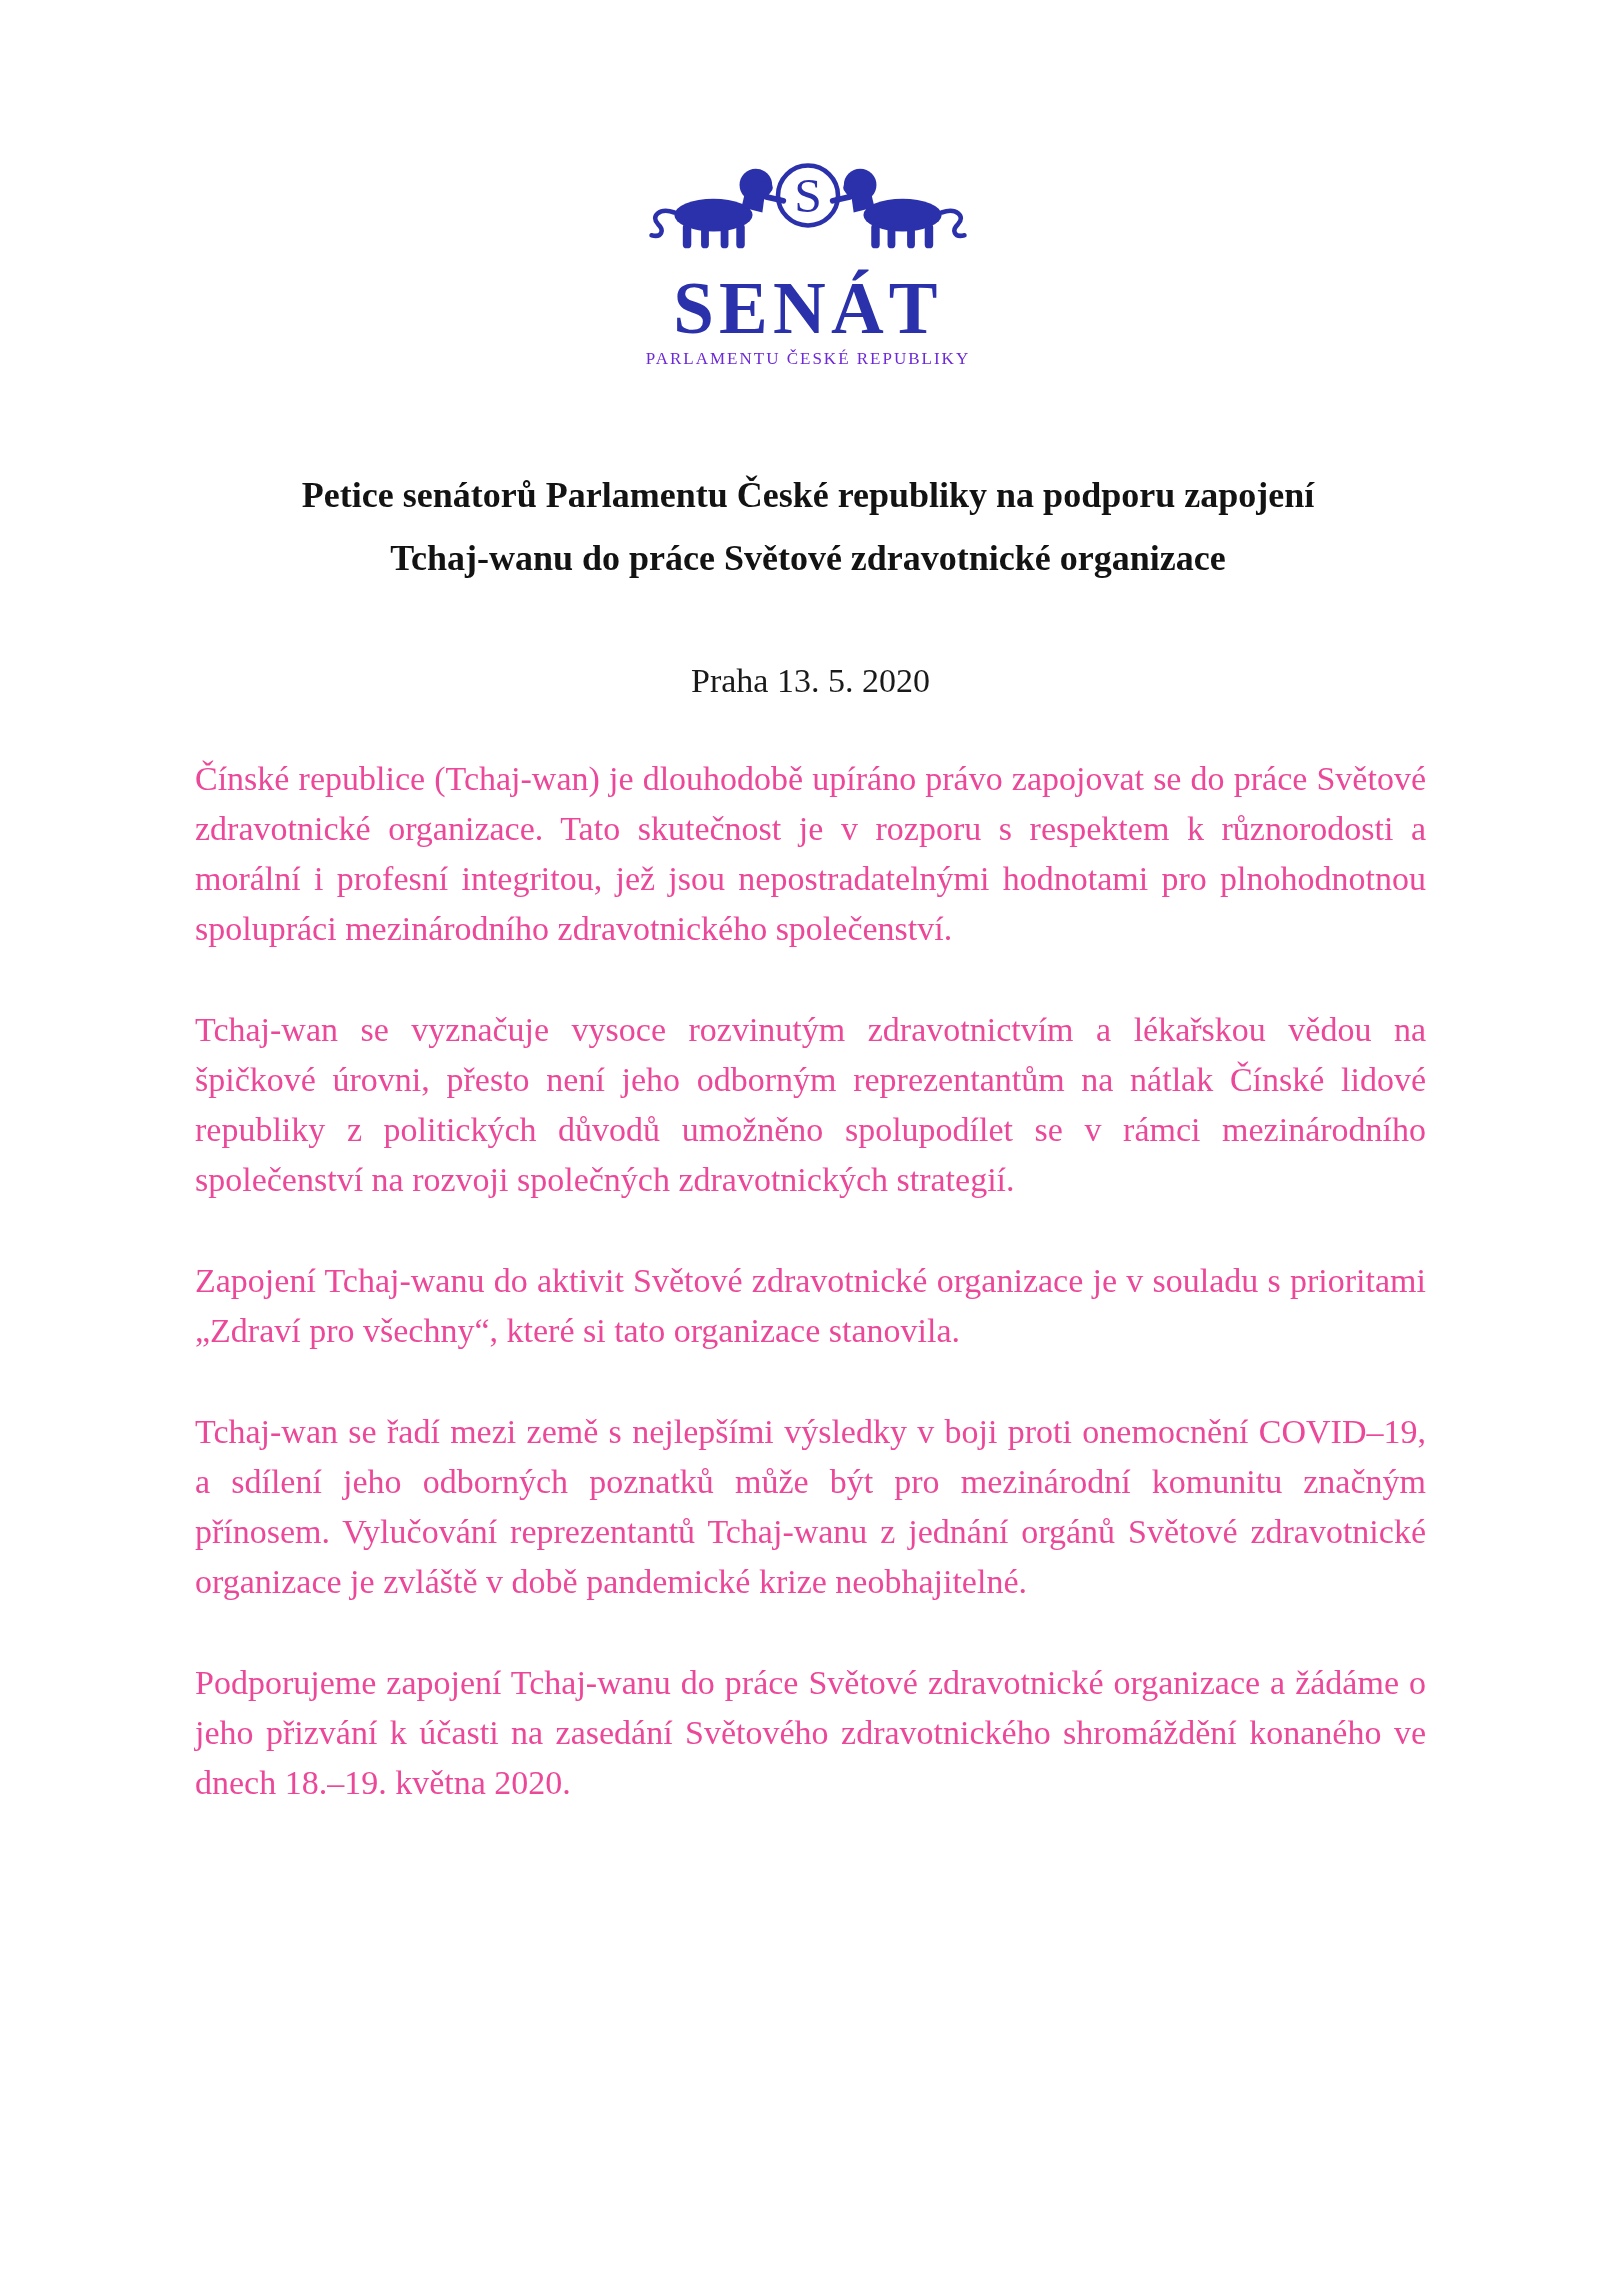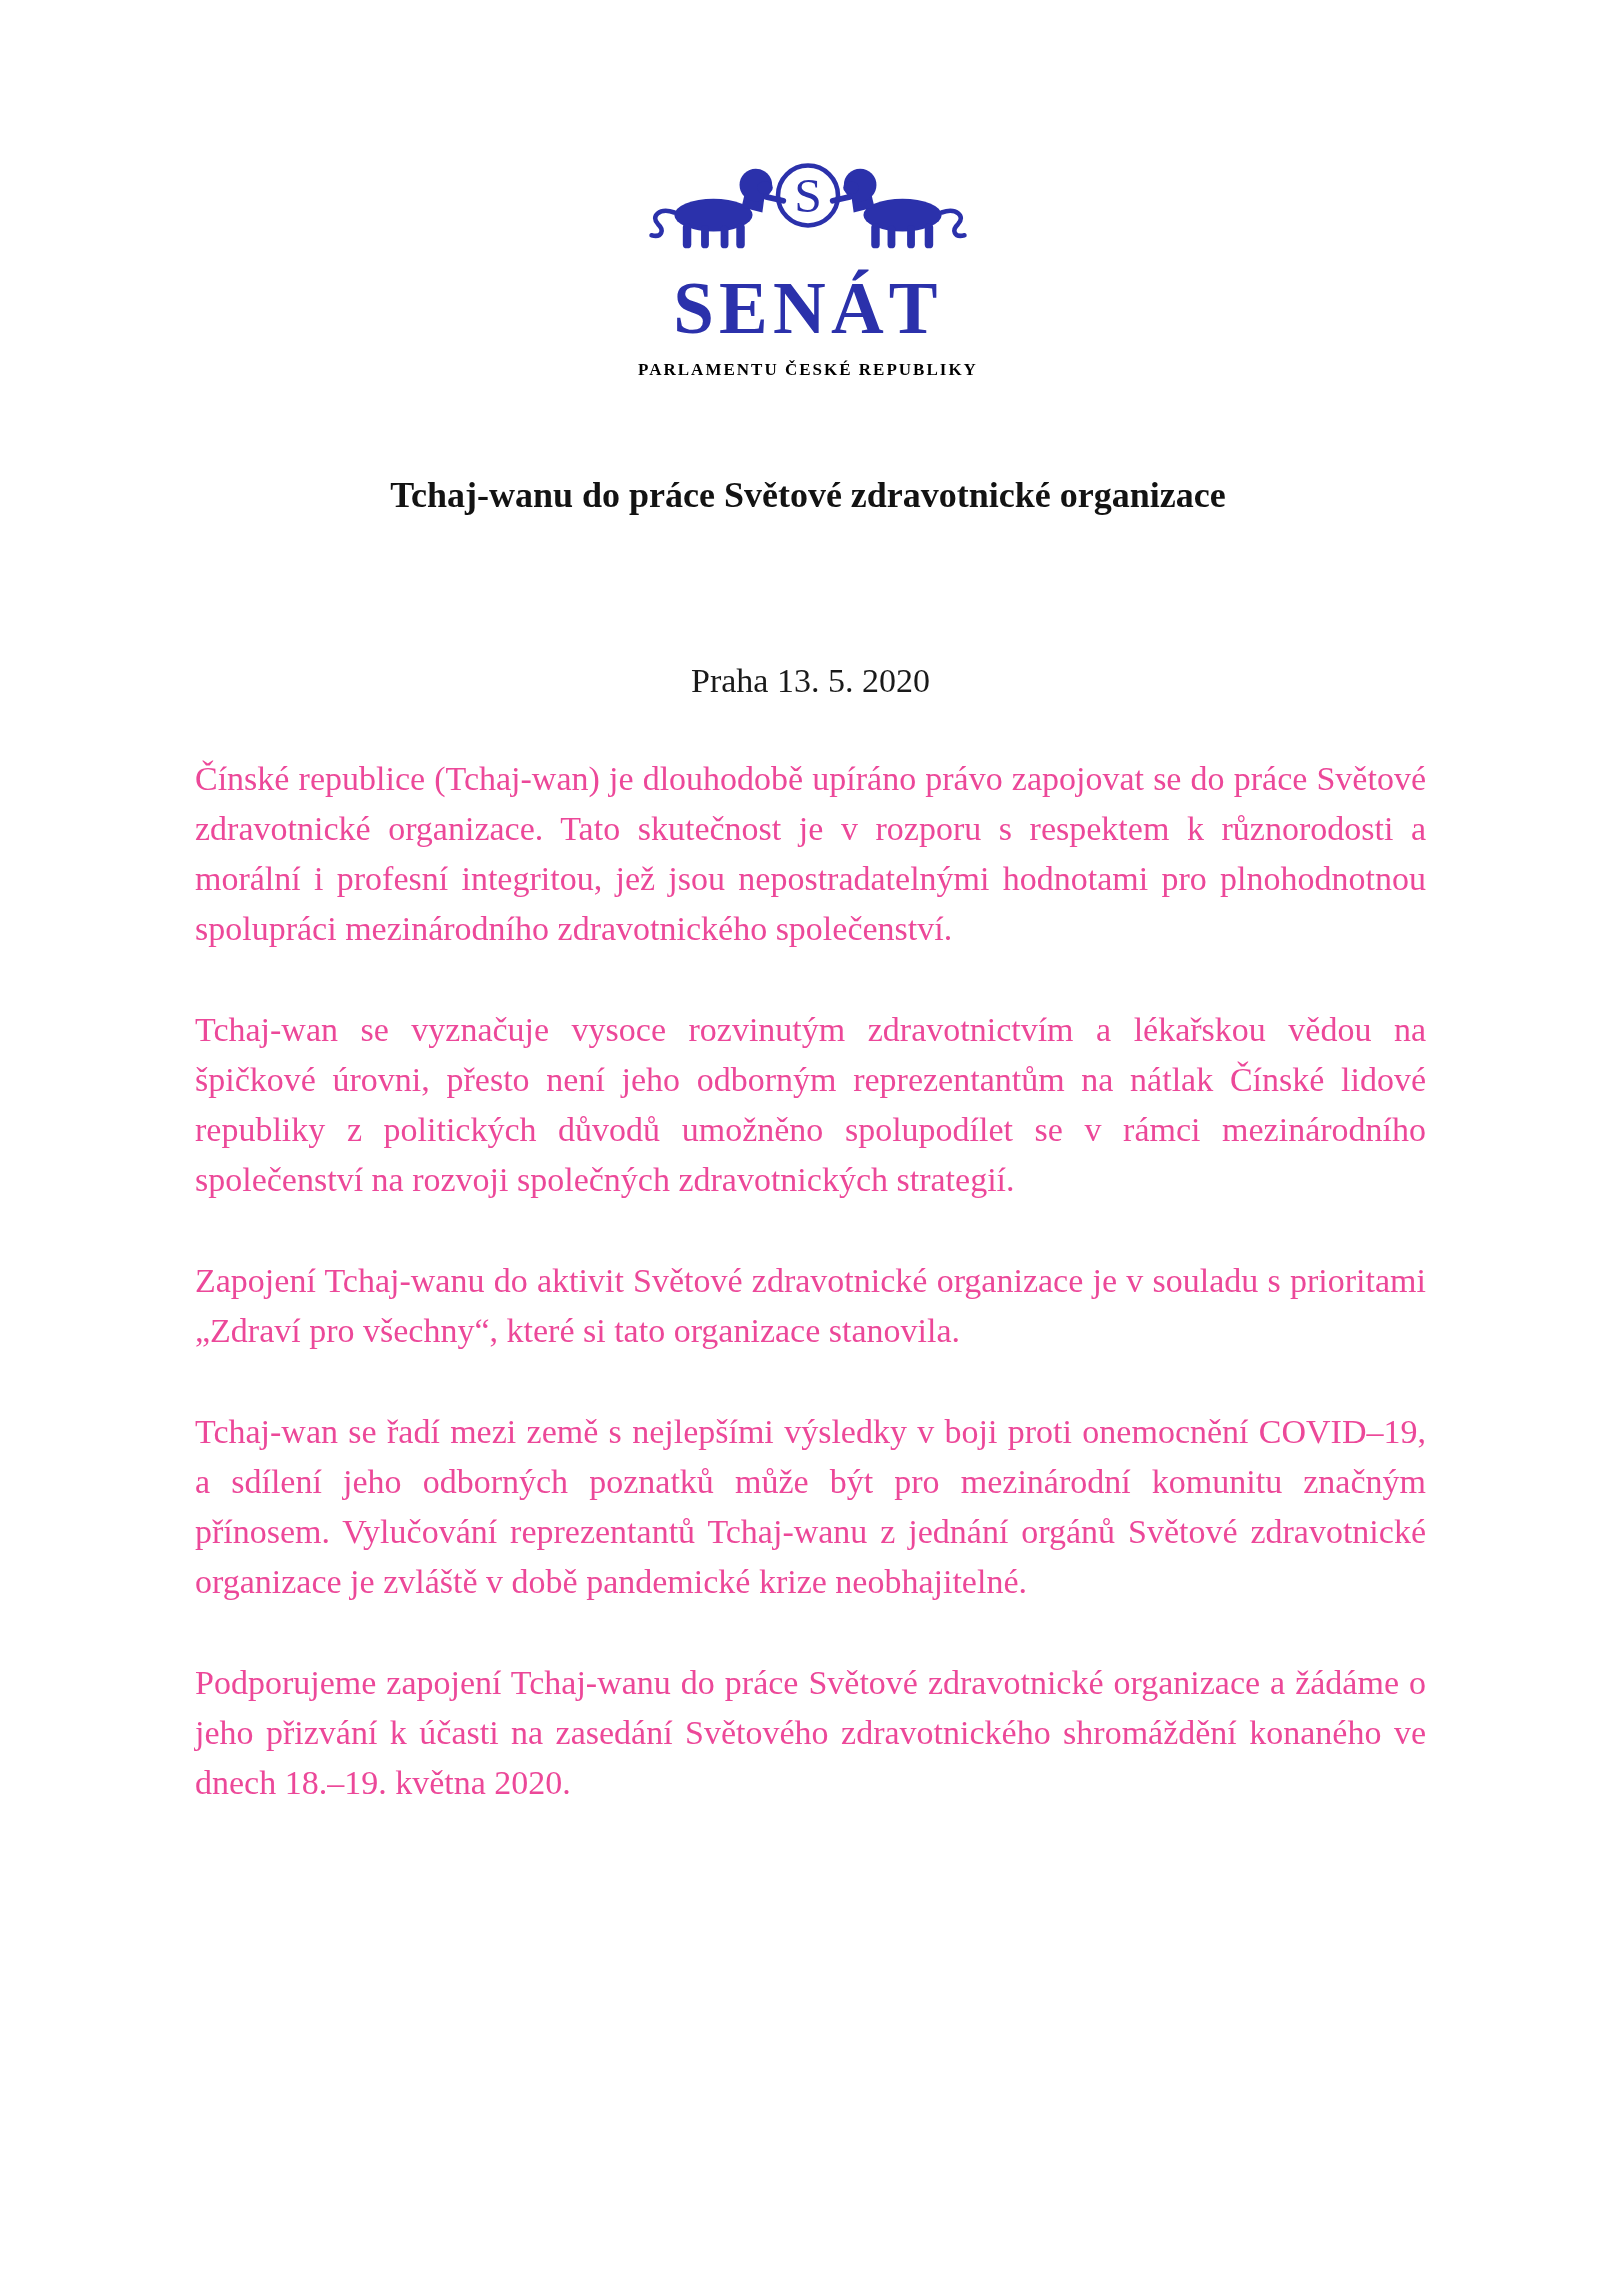--- a/index.html
+++ b/index.html
@@ -34,25 +34,25 @@
   }
   .wordmark {
     margin-top: 23px;
     font-size: 73px;
     line-height: 65px;
     font-weight: bold;
     letter-spacing: 5.2px;
     color: #2b31ab;
   }
   .logo-subtitle {
-    margin-top: 19px;
+    margin-top: 8px;
     font-size: 17px;
-    font-weight: bold;
+    font-weight: normal;
     letter-spacing: 2px;
-    color: #000000;
+    color: #6d28d9;
   }
 
   
   .doc-title {
     position: absolute;
     top: 464px;
     left: 163px;
     width: 1290px;
     text-align: center;
     font-weight: bold;
@@ -128,20 +128,21 @@
 
         <circle cx="250" cy="62" r="46" stroke-width="7"></circle>
         <text x="250" y="88" text-anchor="middle" font-family="Liberation Serif, DejaVu Serif, serif" font-size="76" fill="#2b31ab" stroke="none">S</text>
       </g>
     </svg>
     <div class="wordmark">SENÁT</div>
     <div class="logo-subtitle">PARLAMENTU ČESKÉ REPUBLIKY</div>
   </div>
 
   <div class="doc-title">
+    <div>Petice senátorů Parlamentu České republiky na podporu zapojení</div>
     <div>Tchaj-wanu do práce Světové zdravotnické organizace</div>
   </div>
 
   <div class="dateline">Praha 13. 5. 2020</div>
 
   <div class="body-text">
     <p>Čínské republice (Tchaj-wan) je dlouhodobě upíráno právo zapojovat se do práce Světové zdravotnické organizace. Tato skutečnost je v rozporu s respektem k různorodosti a morální i profesní integritou, jež jsou nepostradatelnými hodnotami pro plnohodnotnou spolupráci mezinárodního zdravotnického společenství.</p>
     <p>Tchaj-wan se vyznačuje vysoce rozvinutým zdravotnictvím a lékařskou vědou na špičkové úrovni, přesto není jeho odborným reprezentantům na nátlak Čínské lidové republiky z politických důvodů umožněno spolupodílet se v rámci mezinárodního společenství na rozvoji společných zdravotnických strategií.</p>
     <p>Zapojení Tchaj-wanu do aktivit Světové zdravotnické organizace je v souladu s prioritami „Zdraví pro všechny“, které si tato organizace stanovila.</p>
     <p>Tchaj-wan se řadí mezi země s nejlepšími výsledky v boji proti onemocnění COVID–19, a sdílení jeho odborných poznatků může být pro mezinárodní komunitu značným přínosem. Vylučování reprezentantů Tchaj-wanu z jednání orgánů Světové zdravotnické organizace je zvláště v době pandemické krize neobhajitelné.</p>

